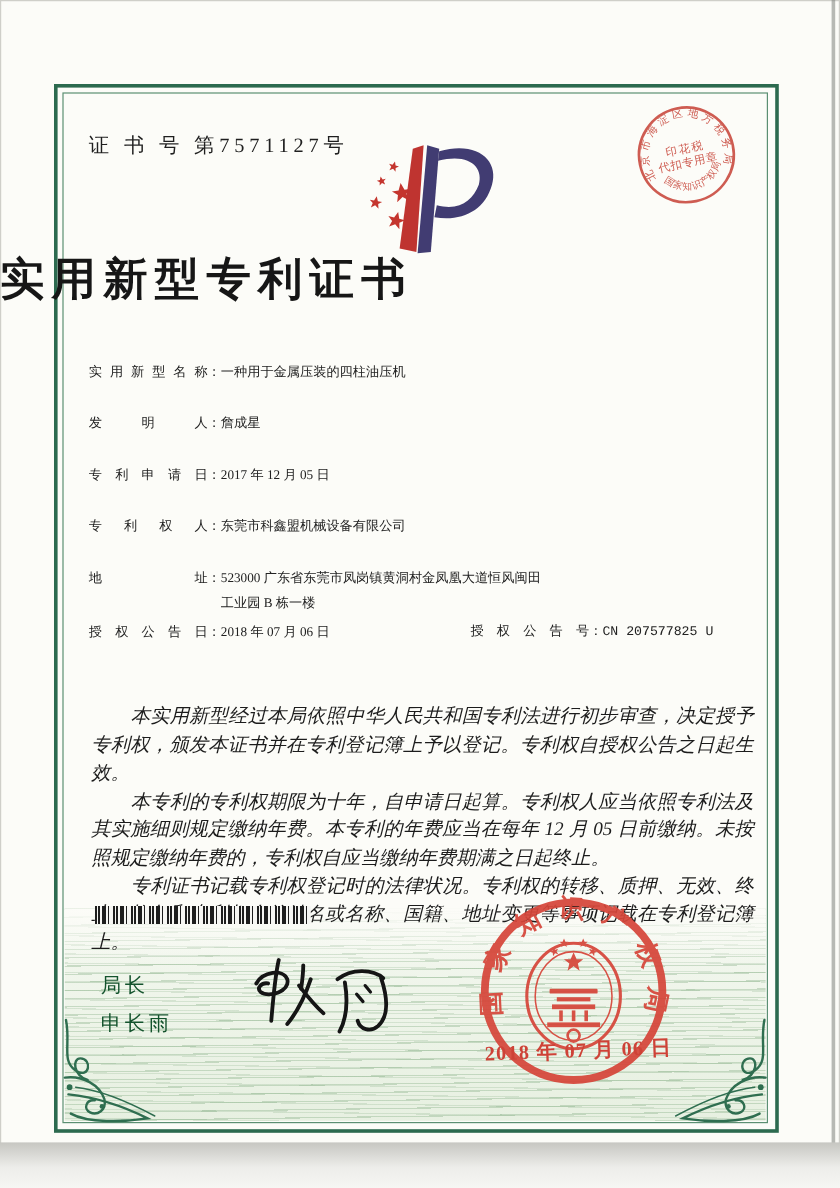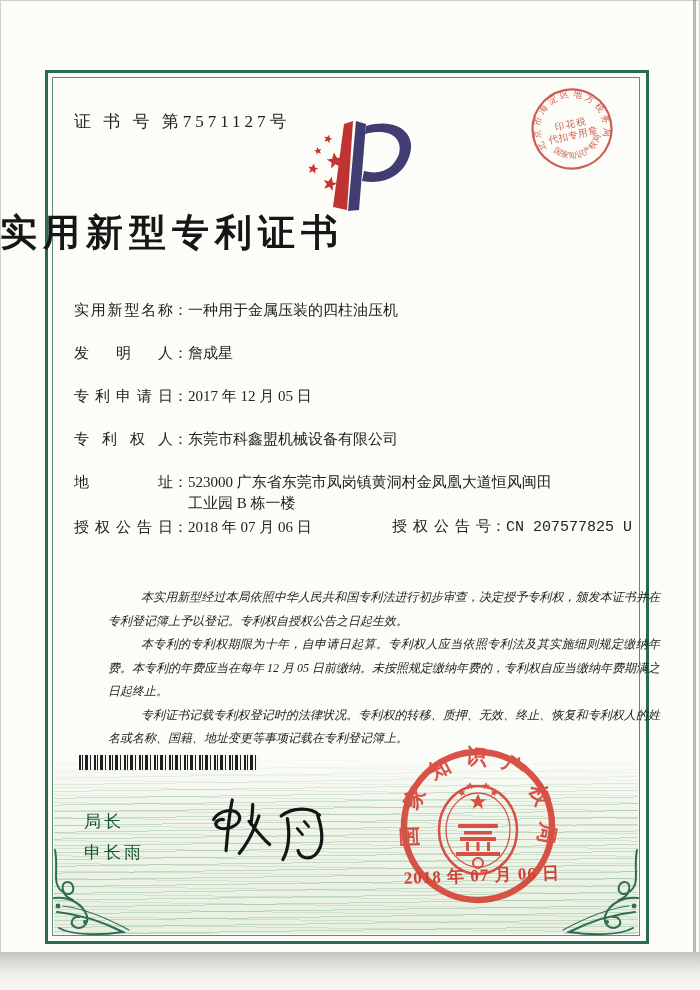--- a/index.html
+++ b/index.html
@@ -25,29 +25,29 @@
       linear-gradient(180deg,#f4f8f0,#e7f0e1);}
   .flourish{position:absolute;bottom:-2px;}
   .fl-left{left:-3px;}
   .fl-right{right:-3px;transform:scaleX(-1);}
   .cert-no{position:absolute;left:74px;top:110px;font-size:17px;letter-spacing:4px;color:#1f1f1f;}
   .logo{position:absolute;left:288px;top:110px;}
   .tax-stamp{position:absolute;left:529px;top:86px;transform:rotate(-12deg);opacity:.88;}
   .title{position:absolute;left:0;top:208px;width:100%;
     font-size:37px;font-weight:600;letter-spacing:6px;color:#161616;}
   
-  .fields{position:absolute;left:74px;top:300px;width:556px;font-size:15px;line-height:21px;}
+  .fields{position:absolute;left:74px;top:300px;width:556px;font-size:11px;line-height:21px;}
   .row{margin-bottom:22px;position:relative;}
   .lab{display:inline-block;width:99px;text-align:justify;text-align-last:justify;vertical-align:top;}
   .val{display:inline-block;vertical-align:top;max-width:430px;}
   .addr2{display:block;}
   .row-grant .pair2{position:absolute;left:318px;top:0;white-space:nowrap;font-family:Liberation Mono, monospace;}
   .row-addr{margin-bottom:3px;}
   
-  .paras{position:absolute;left:76px;top:586px;width:552px;font-size:12px;line-height:23.5px;margin-left:32px;}
+  .paras{position:absolute;left:76px;top:586px;width:552px;font-size:16px;line-height:23.5px;}
   .paras p{margin:0;text-indent:33px;text-align:justify;font-style:italic;color:#1c1c1c;}
   .barcode{position:absolute;left:79px;top:755px;width:180px;height:15px;
     background:repeating-linear-gradient(90deg,#1e1e1e 0 2px,#f6f6f3 2px 3px,#1e1e1e 3px 4px,#f6f6f3 4px 6px,#1e1e1e 6px 9px,#f6f6f3 9px 11px,#1e1e1e 11px 12px,#f6f6f3 12px 15px);}
   .sig-block{position:absolute;left:84px;top:806px;font-family:"Liberation Sans","DejaVu Sans",sans-serif;
     font-size:17px;line-height:31px;letter-spacing:3px;color:#14532d;}
   .signature{position:absolute;left:188px;top:792px;}
   .seal{position:absolute;left:396px;top:744px;opacity:.93;}
   .seal-date{position:absolute;left:392px;top:864px;width:180px;text-align:center;
     color:#ce4237;font-size:17px;letter-spacing:1px;transform:rotate(-2deg);font-weight:600;}
   .footer{position:absolute;left:0;top:912px;width:100%;text-align:center;font-size:14px;color:#2a2a2a;letter-spacing:2px;}

